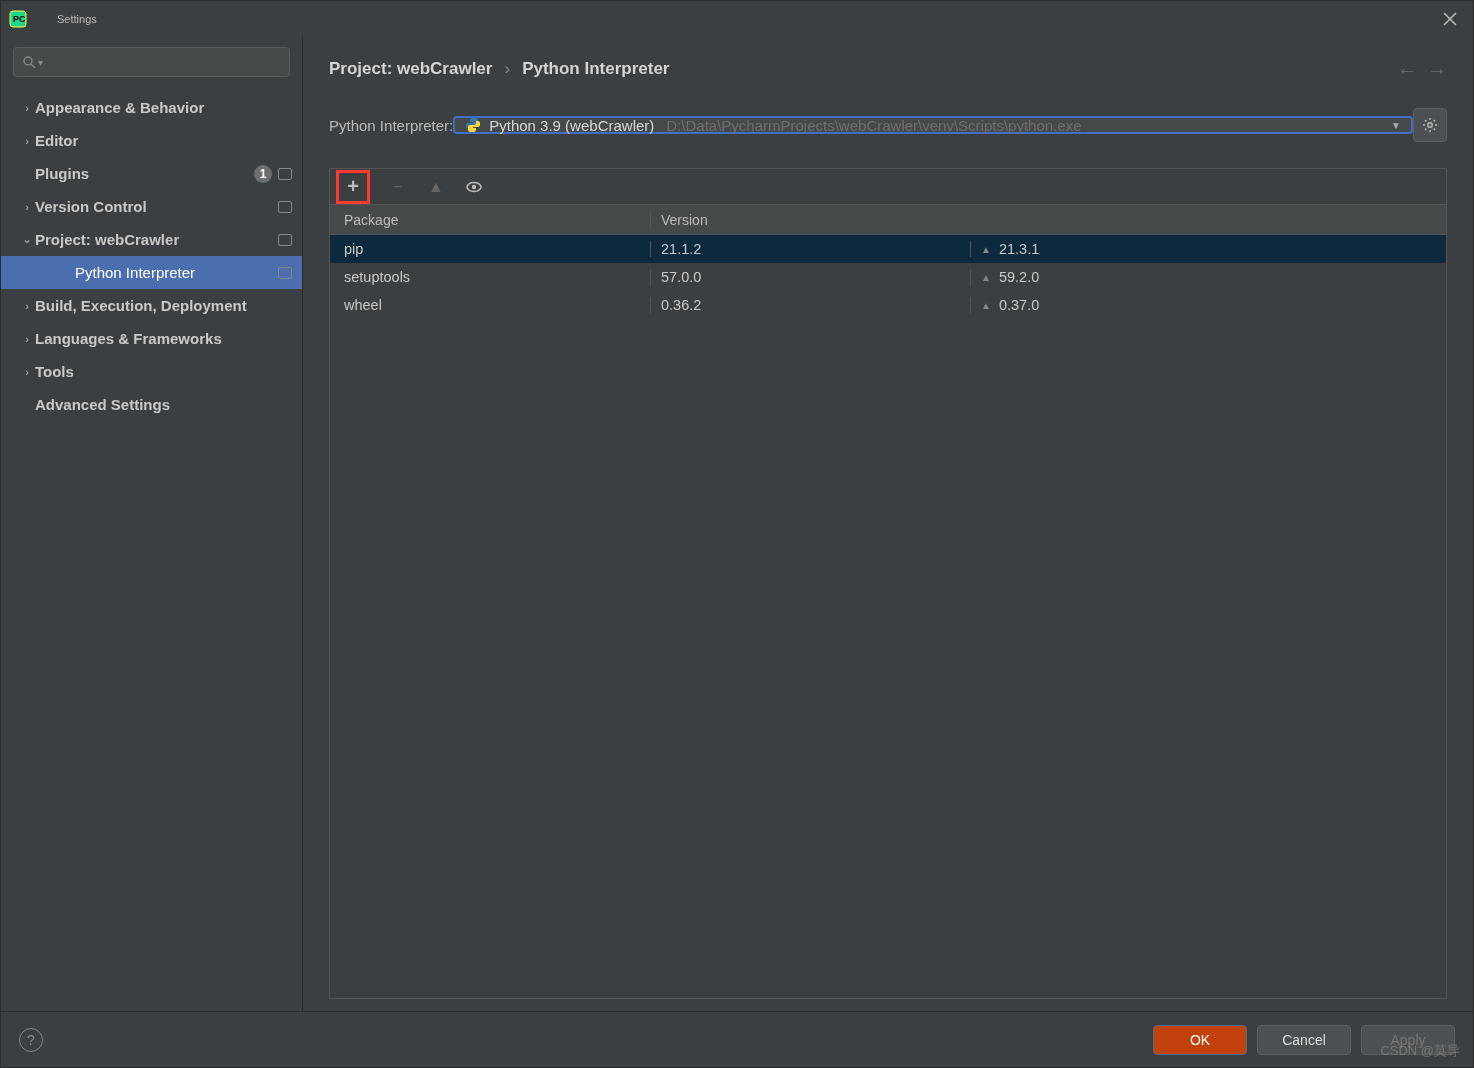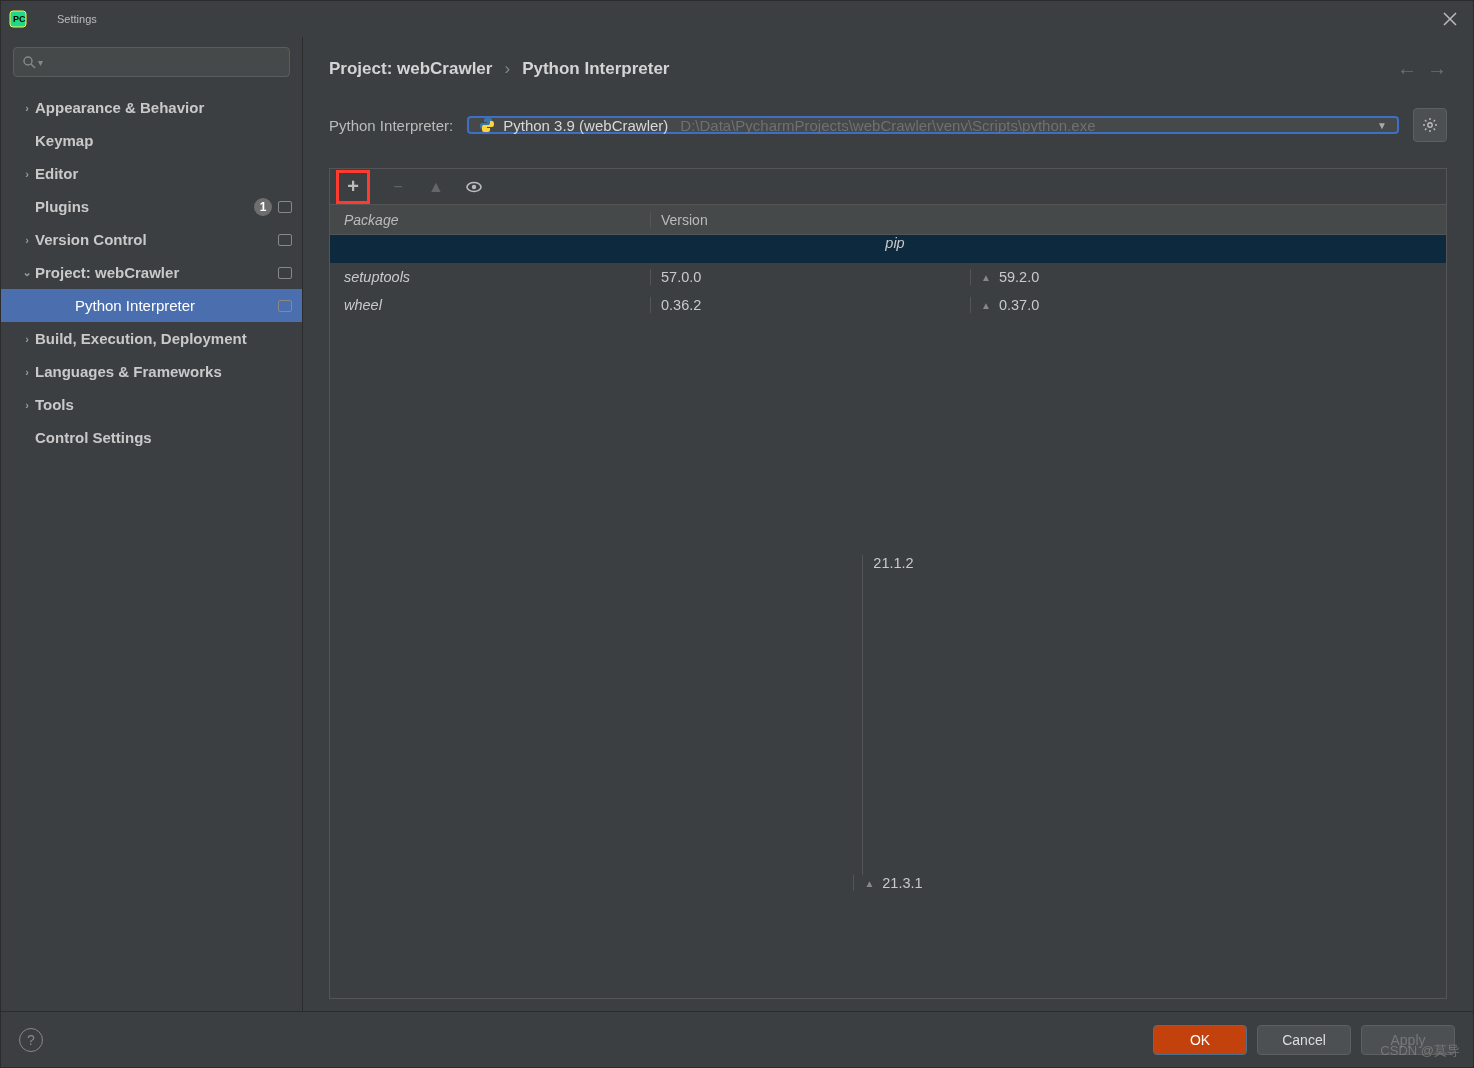--- a/index.html
+++ b/index.html
@@ -28,41 +28,41 @@
 .tree-item .chev { width: 16px; display: inline-flex; justify-content: center; color: #9a9a9a; font-size: 11px; }
 .tree-item .label { flex: 1; }
 .tree-item.selected { background: #4b6eaf; color: #fff; }
 .tree-item.level2 { padding-left: 58px; }
 .tree-item .badge { background: #6e6e6e; color: #fff; border-radius: 50%; width: 18px; height: 18px; font-size: 12px; display: inline-flex; align-items: center; justify-content: center; margin-right: 6px; }
 .tree-item .proj-icon { width: 14px; height: 12px; border: 1px solid #888; border-radius: 2px; display: inline-block; }
 .main { flex: 1; display: flex; flex-direction: column; padding: 20px 26px 12px 26px; min-width: 0; }
 .breadcrumb { display: flex; align-items: center; gap: 12px; color: #d4d4d4; font-size: 17px; font-weight: 600; margin-bottom: 28px; }
 .breadcrumb .sep { color: #888; font-weight: normal; }
 .breadcrumb .navbtns { margin-left: auto; display: flex; gap: 10px; color: #6e6e6e; font-size: 20px; }
-.interp-row { display: flex; align-items: center; gap: 14px; margin-bottom: 26px; }
+.interp-row { display: flex; align-items: center; margin-bottom: 26px; }
 .interp-row .lbl { color: #bbbbbb; }
 .interp-select { flex: 1; height: 18px; background: #45494a; border: 2px solid #3f6ec5; border-radius: 4px; display: flex; align-items: center; padding: 0 10px; gap: 8px; }
 .interp-select .py-icon { width: 16px; height: 16px; }
 .interp-select .name { color: #d8d8d8; }
 .interp-select .path { color: #707070; margin-left: 4px; white-space: nowrap; overflow: hidden; text-overflow: ellipsis; flex: 1; }
 .interp-select .dd { color: #aaa; font-size: 10px; }
 .gear-btn { width: 34px; height: 34px; background: #4c5052; border: 1px solid #5e6060; border-radius: 4px; display: flex; align-items: center; justify-content: center; color: #bbb; }
 .pkg-panel { flex: 1; border: 1px solid #555; display: flex; flex-direction: column; background: #3c3f41; min-height: 0; }
 .toolbar { height: 36px; display: flex; align-items: center; padding: 0 8px; gap: 18px; border-bottom: 1px solid #555; }
 .toolbar .tbtn { color: #999; font-size: 16px; display: flex; align-items: center; justify-content: center; width: 20px; height: 20px; }
 .toolbar .tbtn.disabled { color: #666; }
 .toolbar .plus-wrap { border: 3px solid #ff3b30; padding: 4px; margin-left: -2px; }
 .toolbar .plus-wrap .tbtn { font-size: 20px; font-weight: bold; color: #bbb; }
 .table { flex: 1; overflow: auto; }
 .thead { display: flex; background: #45494a; height: 30px; align-items: center; border-bottom: 1px solid #555; color: #bbb; font-size: 14px; }
-.col1 { flex: 0 0 320px; padding-left: 14px; font-style: italic; }
+.col1 { flex: 0 0 320px; padding-left: 14px; }
 .col2 { flex: 0 0 320px; padding-left: 10px; border-left: 1px solid #555; }
 .col3 { flex: 1; padding-left: 10px; border-left: 1px solid #555; display: flex; align-items: center; gap: 8px; }
 .trow { display: flex; height: 28px; align-items: center; color: #c9c9c9; font-size: 14.5px; }
-.trow.sel { background: #0d293e; flex-direction: column; }
+.trow.sel { background: #0d293e; }
 .trow .col3 .up { color: #888; font-size: 10px; }
 .footer { height: 56px; border-top: 1px solid #2b2b2b; display: flex; align-items: center; padding: 0 18px; background: #3c3f41; }
 .footer .help { width: 24px; height: 24px; border: 1.5px solid #888; border-radius: 50%; display: flex; align-items: center; justify-content: center; color: #888; font-size: 14px; }
 .footer .spacer { flex: 1; }
 .footer button { min-width: 94px; height: 30px; margin-left: 10px; border-radius: 4px; border: 1px solid #5e6060; background: #4c5052; color: #ddd; font-size: 14px; }
 .footer button.primary { background: #c2410c; border-color: #4c708c; color: #fff; }
 .footer button.disabled { color: #777; }
 .watermark { position: fixed; right: 14px; bottom: 8px; color: #888; font-size: 13px; opacity: 0.7; }
 svg { display: block; }
 </style>
@@ -97,24 +97,20 @@
             </svg>
           <span style="margin-left:2px;font-size:10px;">▾</span>
         </div>
       </div>
       <div class="tree" id="tree">
           <div class="tree-item bold">
             <span class="chev">›</span>
             <span class="label">Appearance &amp; Behavior</span>
           </div>
           <div class="tree-item bold">
-            <span class="chev"></span>
-            <span class="label">Keymap</span>
-          </div>
-          <div class="tree-item bold">
             <span class="chev">›</span>
             <span class="label">Editor</span>
           </div>
           <div class="tree-item bold">
             <span class="chev"></span>
             <span class="label">Plugins</span>
             <span class="badge">1</span>
             <span class="proj-icon"></span>
           </div>
           <div class="tree-item bold">
@@ -139,21 +135,21 @@
           <div class="tree-item bold">
             <span class="chev">›</span>
             <span class="label">Languages &amp; Frameworks</span>
           </div>
           <div class="tree-item bold">
             <span class="chev">›</span>
             <span class="label">Tools</span>
           </div>
           <div class="tree-item bold">
             <span class="chev"></span>
-            <span class="label">Control Settings</span>
+            <span class="label">Advanced Settings</span>
           </div>
         </div>
     </div>
 
     <div class="main">
       <div class="breadcrumb">
         <span>Project: webCrawler</span>
         <span class="sep">›</span>
         <span>Python Interpreter</span>
         <span><span class="proj-icon" style="border-color:#777"></span></span>

